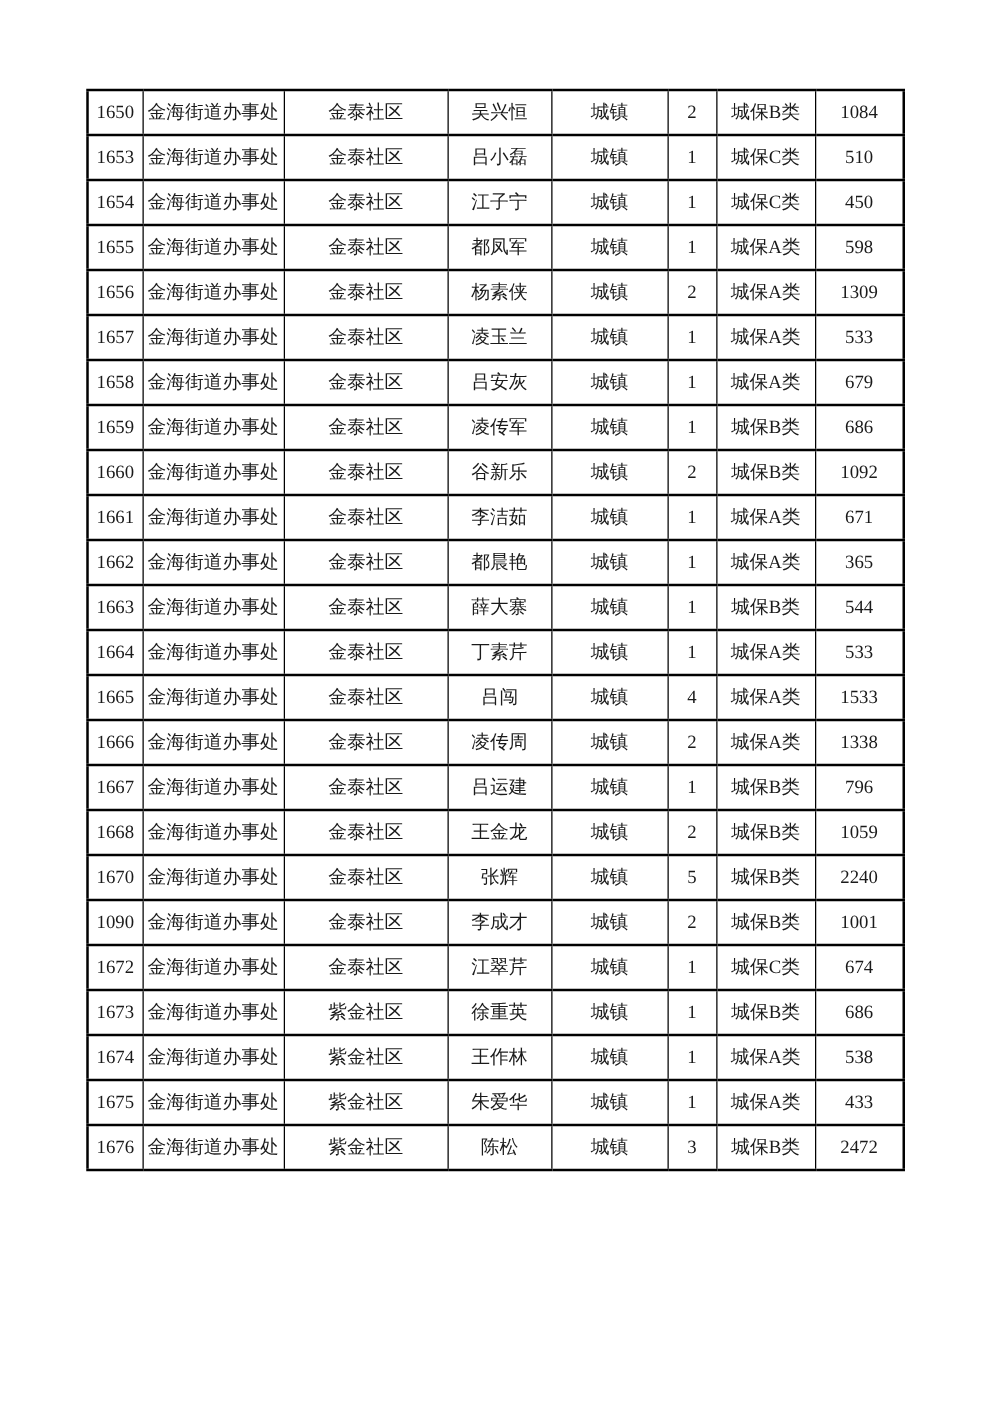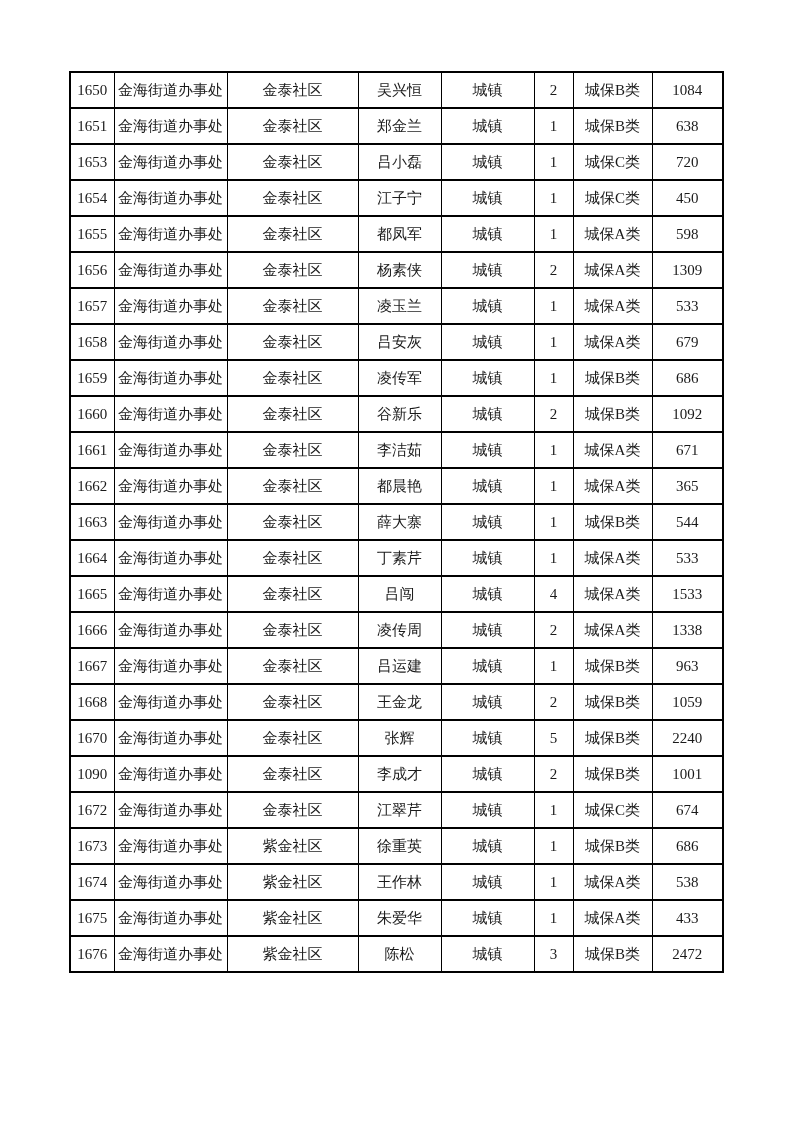--- a/index.html
+++ b/index.html
@@ -69,38 +69,28 @@
           <td class="c0">1650</td>
           <td class="c1">金海街道办事处</td>
           <td class="c2">金泰社区</td>
           <td class="c3">吴兴恒</td>
           <td class="c4">城镇</td>
           <td class="c5">2</td>
           <td class="c6">城保B类</td>
           <td class="c7">1084</td>
         </tr>
         <tr>
-          <td class="c0">1651</td>
-          <td class="c1">金海街道办事处</td>
-          <td class="c2">金泰社区</td>
-          <td class="c3">郑金兰</td>
-          <td class="c4">城镇</td>
-          <td class="c5">1</td>
-          <td class="c6">城保B类</td>
-          <td class="c7">638</td>
-        </tr>
-        <tr>
           <td class="c0">1653</td>
           <td class="c1">金海街道办事处</td>
           <td class="c2">金泰社区</td>
           <td class="c3">吕小磊</td>
           <td class="c4">城镇</td>
           <td class="c5">1</td>
           <td class="c6">城保C类</td>
-          <td class="c7">720</td>
+          <td class="c7">510</td>
         </tr>
         <tr>
           <td class="c0">1654</td>
           <td class="c1">金海街道办事处</td>
           <td class="c2">金泰社区</td>
           <td class="c3">江子宁</td>
           <td class="c4">城镇</td>
           <td class="c5">1</td>
           <td class="c6">城保C类</td>
           <td class="c7">450</td>
@@ -226,21 +216,21 @@
           <td class="c7">1338</td>
         </tr>
         <tr>
           <td class="c0">1667</td>
           <td class="c1">金海街道办事处</td>
           <td class="c2">金泰社区</td>
           <td class="c3">吕运建</td>
           <td class="c4">城镇</td>
           <td class="c5">1</td>
           <td class="c6">城保B类</td>
-          <td class="c7">963</td>
+          <td class="c7">796</td>
         </tr>
         <tr>
           <td class="c0">1668</td>
           <td class="c1">金海街道办事处</td>
           <td class="c2">金泰社区</td>
           <td class="c3">王金龙</td>
           <td class="c4">城镇</td>
           <td class="c5">2</td>
           <td class="c6">城保B类</td>
           <td class="c7">1059</td>

